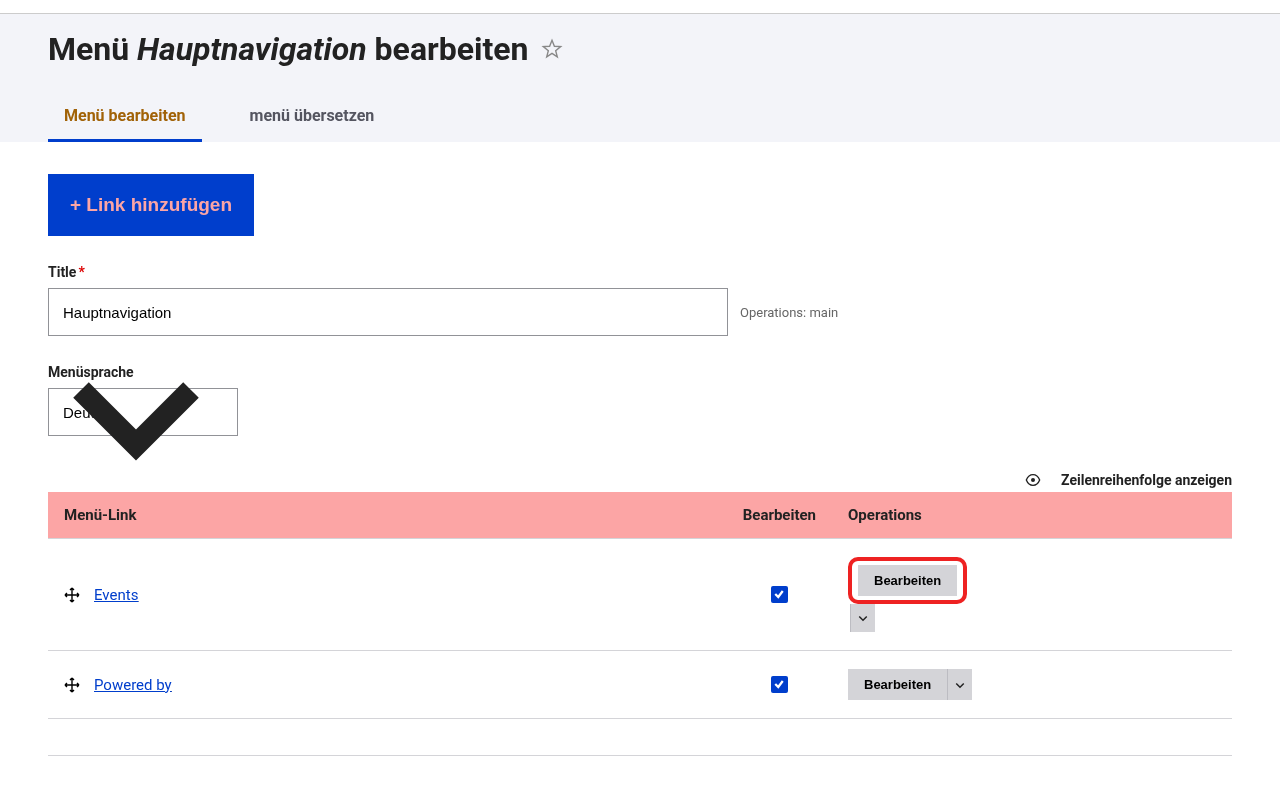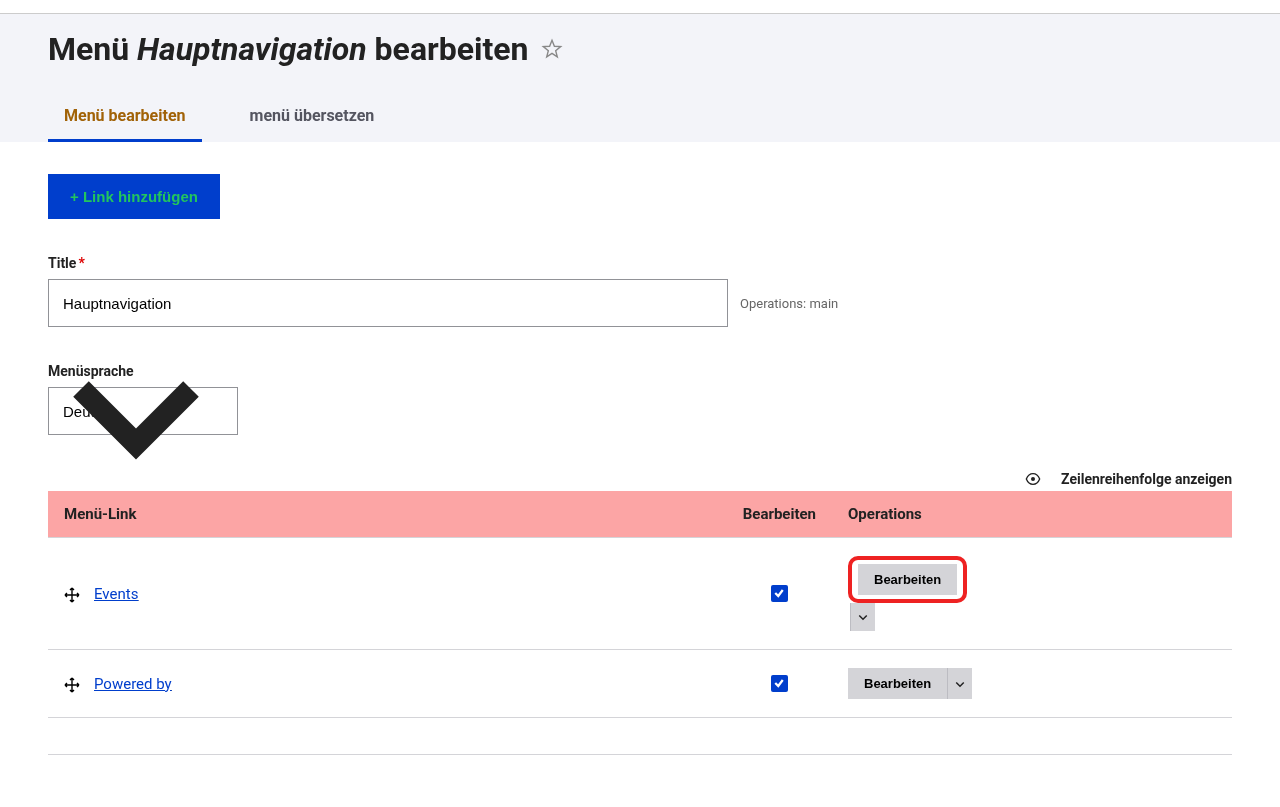--- a/index.html
+++ b/index.html
@@ -53,28 +53,28 @@
   }
   .tab.active {
     color: #a16207;
     border-bottom-color: #003ecc;
   }
   .content {
     padding: 32px 48px;
   }
   .add-link-btn {
     background: #003ecc;
-    color: #22c55e;
+    color: #fca5a5;
     border: none;
-    padding: 14px 22px;
-    font-size: 15px;
-    font-weight: 700;
-    cursor: pointer;
-  }
-  .form-item { margin-top: 36px; }
+    padding: 20px 22px;
+    font-size: 19px;
+    font-weight: 700;
+    cursor: pointer;
+  }
+  .form-item { margin-top: 28px; }
   .form-label {
     display: block;
     font-size: 14px;
     font-weight: 700;
     margin-bottom: 8px;
   }
   .required { color: #d00; margin-left: 2px; }
   .input-row { display: flex; align-items: center; gap: 12px; }
   .text-input {
     width: 680px;
@@ -128,21 +128,21 @@
     padding: 14px 16px;
     font-weight: 700;
     font-size: 15px;
     border-bottom: 1px solid #d4d4d8;
   }
   table.menu-table tbody td {
     padding: 18px 16px;
     border-bottom: 1px solid #d4d4d8;
     vertical-align: middle;
   }
-  .link-cell { display: flex; align-items: flex-end; gap: 14px; text-decoration: underline; }
+  .link-cell { display: flex; align-items: center; gap: 14px; text-decoration: underline; }
   .drag-handle { width: 16px; height: 16px; cursor: move; color: #000; flex-shrink: 0; }
   .menu-link { color: #003ecc; text-decoration: underline; font-size: 15px; }
   .checkbox {
     width: 17px; height: 17px; background: #003ecc; display: inline-flex;
     align-items: center; justify-content: center; border-radius: 2px;
   }
   .checkbox svg { width: 12px; height: 12px; stroke: #fff; stroke-width: 3; fill: none; }
   .op-group { display: inline-flex; align-items: stretch; }
   .op-btn {
     background: #d4d4d8;

